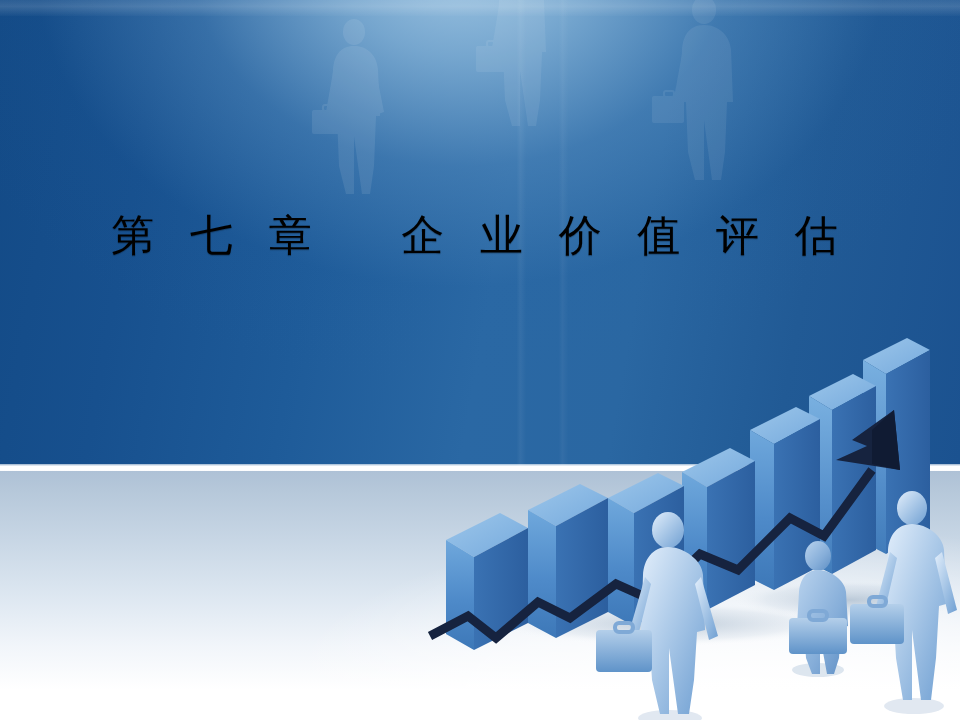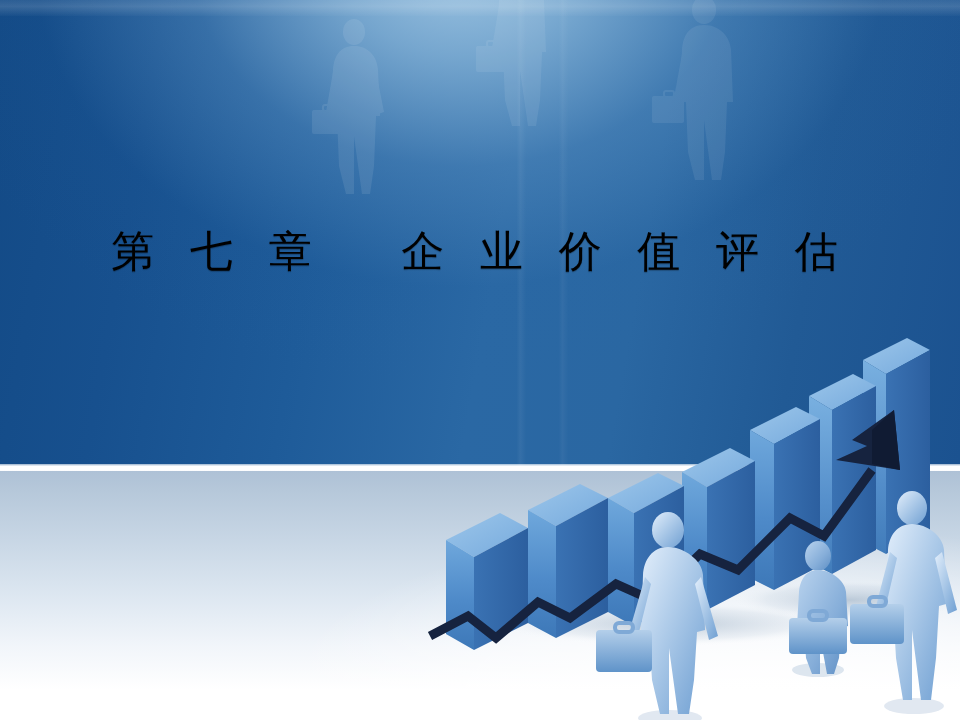--- a/index.html
+++ b/index.html
@@ -132,21 +132,21 @@
     top: 318px;
     width: 540px;
     height: 402px;
   }
   .artwork svg { display: block; }
 
   
   .title {
     position: absolute;
     left: 0;
-    top: 228px;
+    top: 212px;
     width: 960px;
     text-align: center;
     color: #000000;
     font-family: "DejaVu Serif", "Liberation Serif", serif;
     font-size: 43px;
     font-weight: 400;
     line-height: 1.1;
     letter-spacing: 11px;
     white-space: pre;
     text-shadow: 0 1px 1px rgba(0,0,0,0.28);

